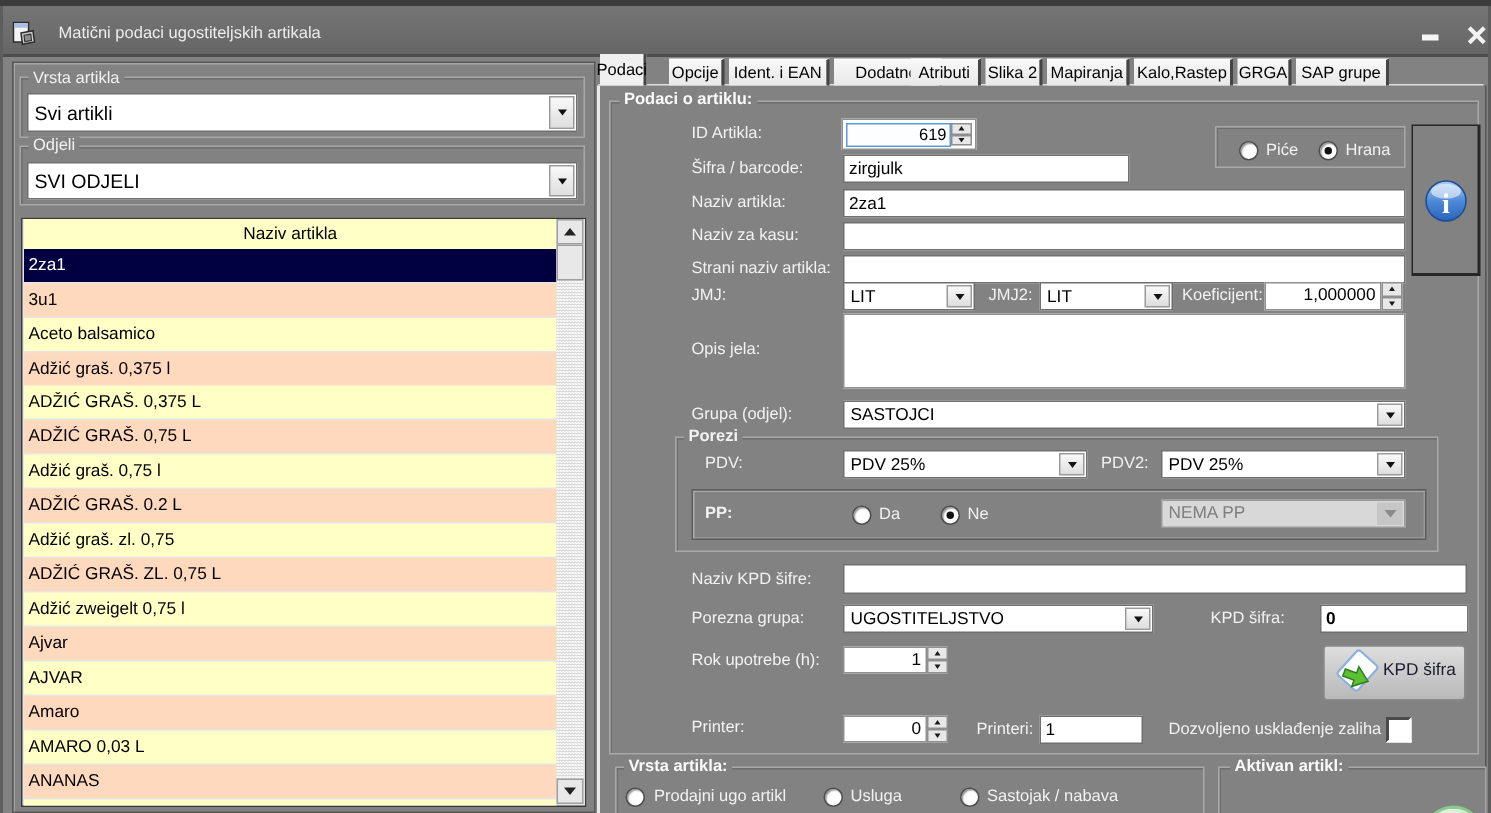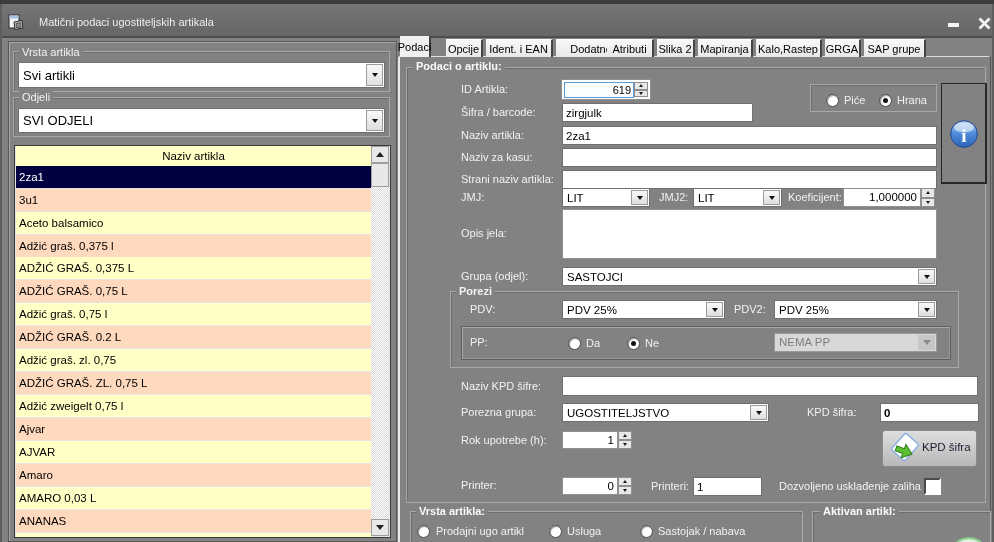--- a/index.html
+++ b/index.html
@@ -173,21 +173,21 @@
       </div>
     </div>
   <div class="lbl" style="left:734px;top:303px;">PDV2:</div>
   <div class="combo" style="left:774px;top:300px;width:163px;height:19px;box-sizing:border-box;">
       <div class="txt">PDV 25%</div>
       <div class="btn">
         <div class="arr"></div>
       </div>
     </div>
   <div class="abs" style="left:461px;top:326px;width:490px;height:34px;border:1px solid #5e5e5e;box-shadow:1px 1px 0 #aaa inset, -1px -1px 0 #999 inset;box-sizing:border-box;"></div>
-  <div class="lbl" style="left:470px;top:336px;">PP:</div>
+  <div class="lbl" style="left:470px;top:336px;font-weight:bold;">PP:</div>
   <div class="radio" style="left:568px;top:337px;"></div>
   <div class="lbl" style="left:586px;top:337px;">Da</div>
   <div class="radio sel" style="left:627px;top:337px;"></div>
   <div class="lbl" style="left:645px;top:337px;">Ne</div>
   <div class="abs" style="left:774px;top:333px;width:163px;height:19px;background:#d8d8d8;border:1px solid #9a9a9a;box-sizing:border-box;color:#7e7e7e;font-size:11.5px;line-height:17px;padding-left:4px;">NEMA PP
     <div style="position:absolute;right:1px;top:1px;bottom:1px;width:17px;background:#c6c6c6;display:flex;align-items:center;justify-content:center;">
         <div style="width:0;height:0;border-left:4px solid transparent;border-right:4px solid transparent;border-top:5px solid #8a8a8a;"></div>
       </div>
   </div>
 

